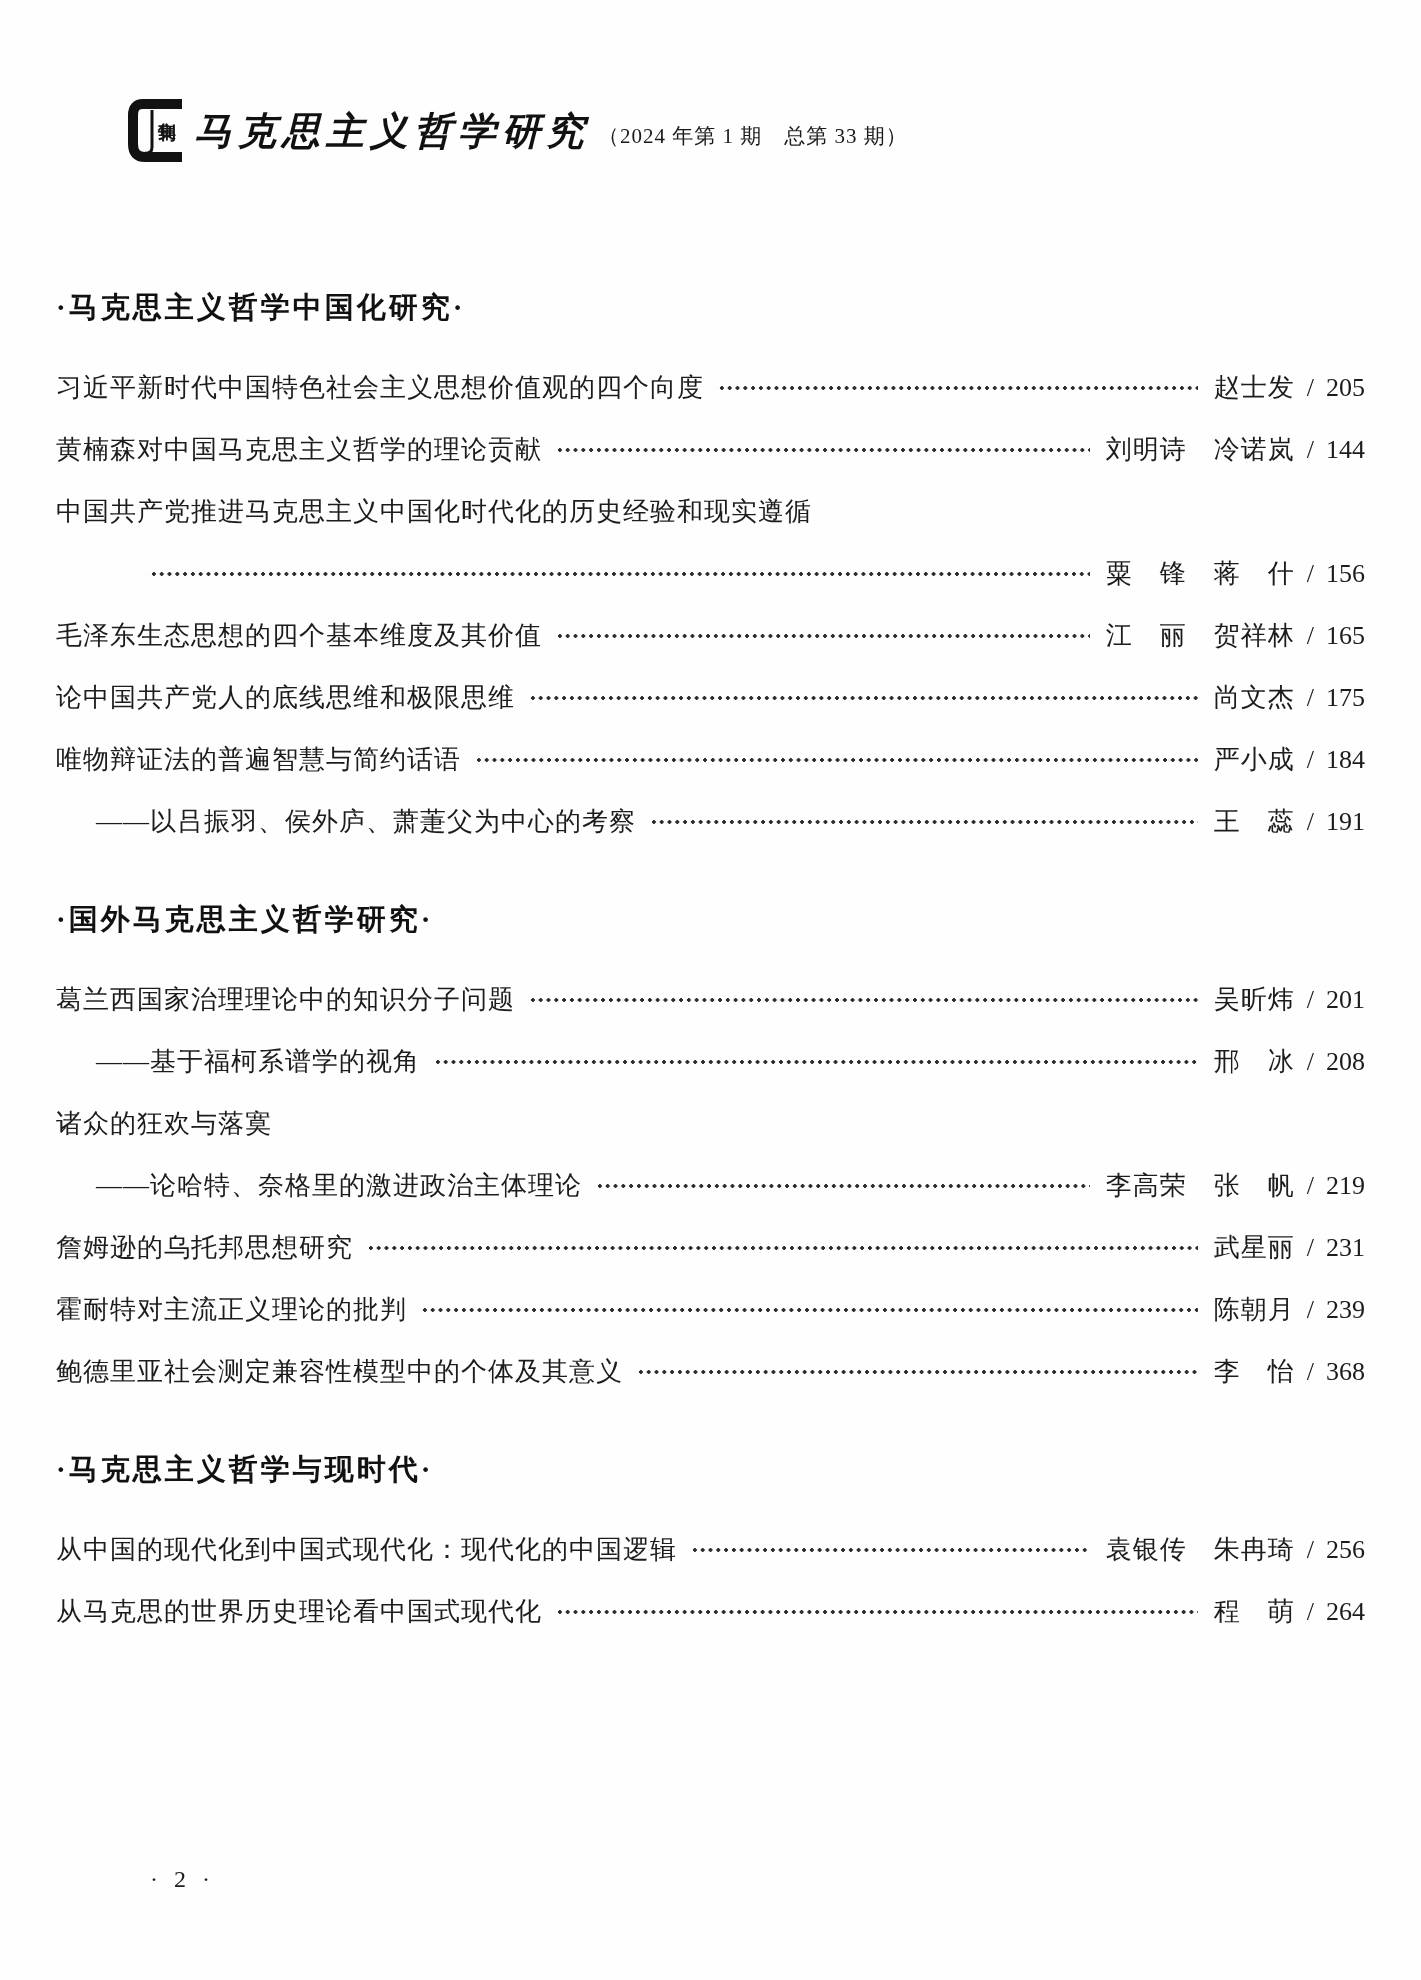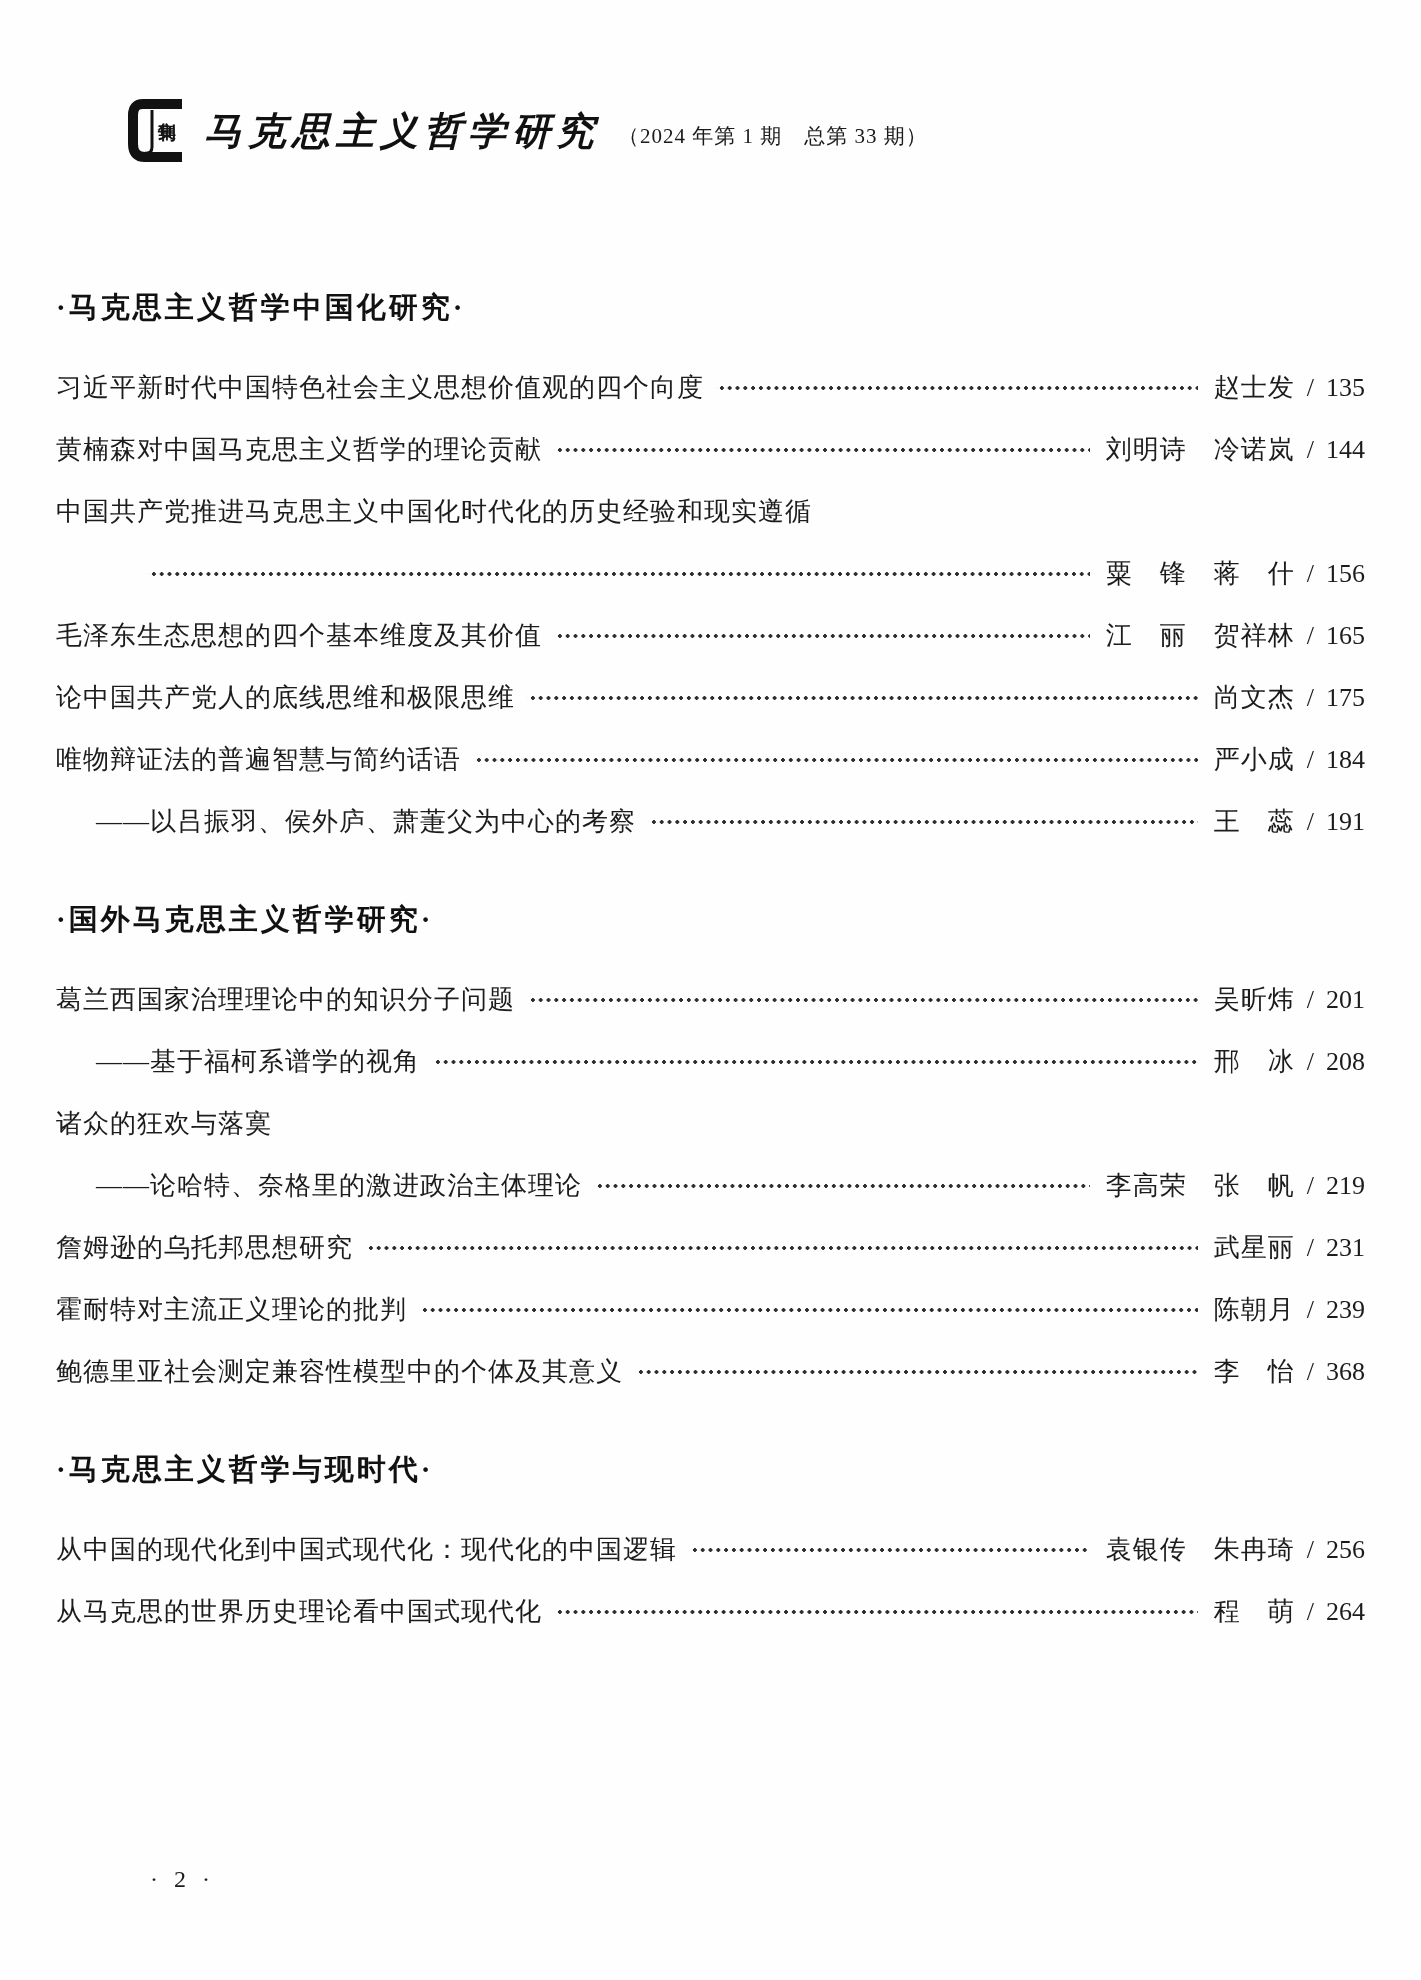--- a/index.html
+++ b/index.html
@@ -11,21 +11,21 @@
     background:#fefefe;
     color:#1c1c1c;
     font-family:"Liberation Serif","DejaVu Serif",serif;
     overflow:hidden;
   }
   
   header {
     display:flex; align-items:center;
     margin:96px 126px 0 126px;
     height:70px;
-    gap:18px;
+    gap:8px;
   }
   .logo-wrap { position:relative; width:60px; height:68px; flex:0 0 auto; }
   .logo-wrap svg { position:absolute; left:0; top:0; }
   .logo-text {
     position:absolute; right:7px; top:10px;
     writing-mode:vertical-rl; text-orientation:upright;
     font-size:18px; font-weight:700; letter-spacing:3px;
     color:#151515;
     font-family:"Liberation Serif","DejaVu Serif",serif;
   }
@@ -92,21 +92,21 @@
   </header>
 
   <main class="toc">
       <section class="toc-section">
         <h2 class="section-heading">·马克思主义哲学中国化研究·</h2>
         <div class="toc-line">
           <span class="entry-title">习近平新时代中国特色社会主义思想价值观的四个向度</span>
           <span class="dot-leader"></span>
           <span class="entry-authors">赵士发</span>
           <span class="entry-sep">/</span>
-          <span class="entry-page">135</span>
+          <span class="entry-page">205</span>
         </div>
         <div class="toc-line">
           <span class="entry-title">黄楠森对中国马克思主义哲学的理论贡献</span>
           <span class="dot-leader"></span>
           <span class="entry-authors">刘明诗　冷诺岚</span>
           <span class="entry-sep">/</span>
           <span class="entry-page">144</span>
         </div>
         <div class="toc-line">
           <span class="entry-title">中国共产党推进马克思主义中国化时代化的历史经验和现实遵循</span>

